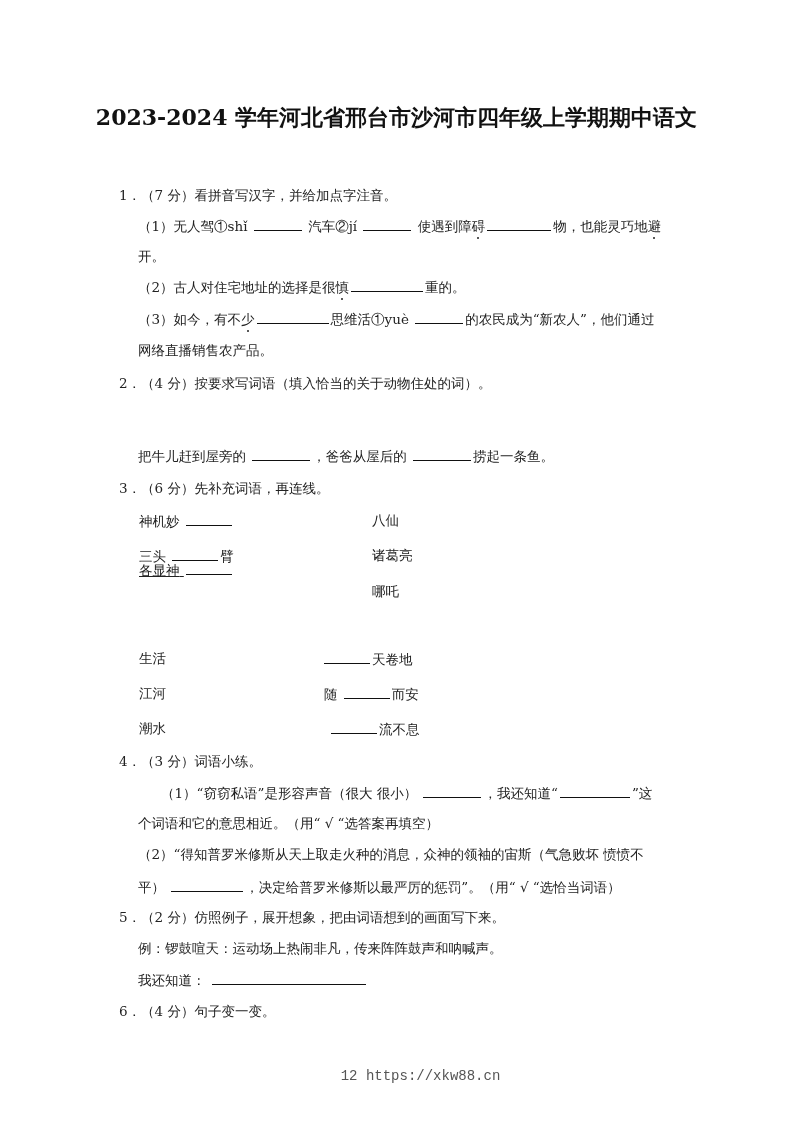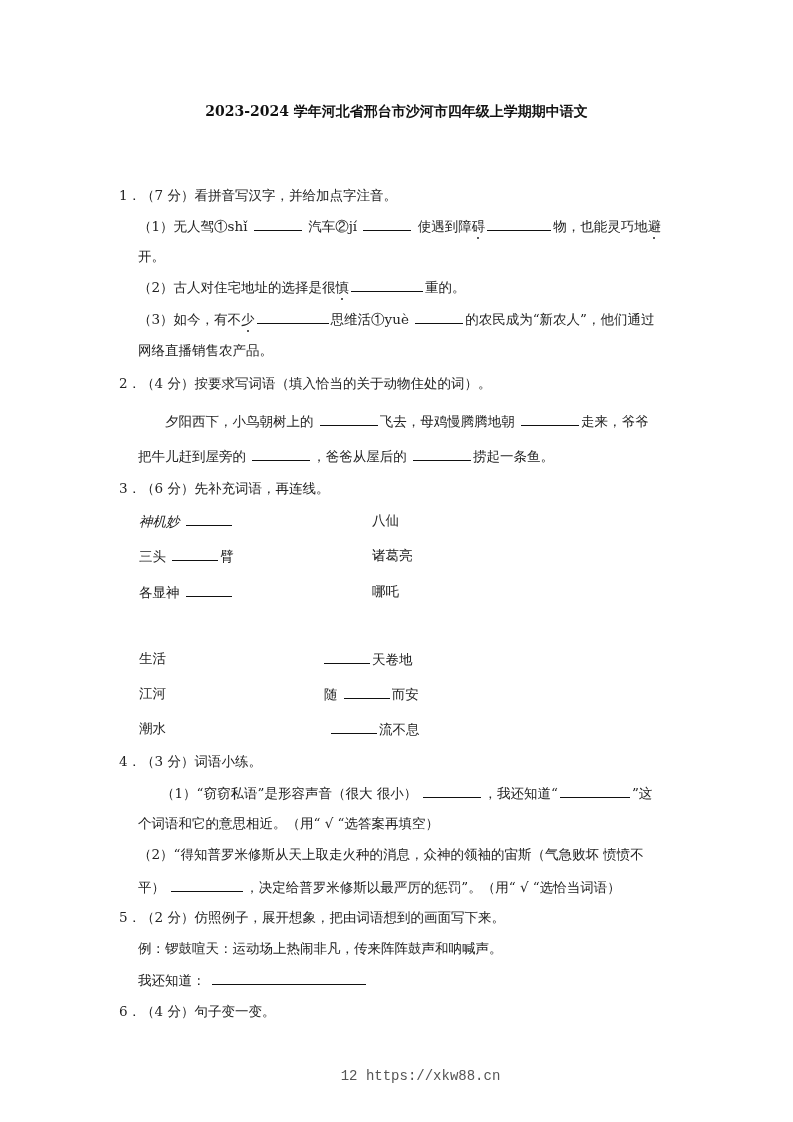--- a/index.html
+++ b/index.html
@@ -4,21 +4,21 @@
   <style>
     html, body { margin: 0; padding: 0; background: #ffffff; }
     body {
       width: 793px; height: 1122px; position: relative; overflow: hidden;
       font-family: "DejaVu Serif", "Liberation Serif", serif;
       color: #1a1a1a;
     }
     .page { position: absolute; left: 0; top: 0; width: 793px; height: 1122px; }
     .title {
       position: absolute; left: 0; width: 793px; text-align: center;
-      font-family: "DejaVu Serif", serif; font-weight: bold; font-size: 14px;
+      font-family: "DejaVu Serif", serif; font-weight: bold; font-size: 22px;
       color: #111; letter-spacing: 0px;
     }
     .line {
       position: absolute; font-size: 13.5px; line-height: 18px; white-space: nowrap;
       color: #222;
     }
     .blank {
       display: inline-block; border-bottom: 1px solid #111; height: 14px;
       vertical-align: baseline; margin: 0 2px;
     }
@@ -55,42 +55,37 @@
     <span>（2）古人对住宅地址的选择是很</span><span class="dot">慎</span><span class="blank" style="width:72px;"></span><span>重的。</span>
   </div>
 
   <div class="line" style="left:138px; top:309px;">
     <span>（3）如今，有不</span><span class="dot">少</span><span class="blank" style="width:72px;"></span><span>思维活①yuè</span>
     <span class="blank" style="width:48px;"></span><span>的农民成为“新农人”，他们通过</span>
   </div>
   <div class="line" style="left:138px; top:341px;">网络直播销售农产品。</div>
 
   <div class="line" style="left:119px; top:374px;text-align:right;">2．（4 分）按要求写词语（填入恰当的关于动物住处的词）。</div>
-  <div class="line" style="left:165px; top:411px;">
-    <span>夕阳西下，小鸟朝树上的</span>
-    <span class="blank" style="width:58px;"></span><span>飞去，母鸡慢腾腾地朝</span>
-    <span class="blank" style="width:58px;"></span><span>走来，爷爷</span>
-  </div>
   <div class="line" style="left:138px; top:446px;">
     <span>把牛儿赶到屋旁的</span>
     <span class="blank" style="width:58px;"></span><span>，爸爸从屋后的</span>
     <span class="blank" style="width:58px;"></span><span>捞起一条鱼。</span>
   </div>
 
   <div class="line" style="left:119px; top:479px;">3．（6 分）先补充词语，再连线。</div>
 
-  <div class="abs" style="left:139px; top:511px;font-style:italic;">
+  <div class="abs" style="left:139px; top:511px;">
     <span>神机妙</span>
     <span class="blank" style="width:46px;"></span>
   </div>
   <div class="abs" style="left:139px; top:546px;">
     <span>三头</span>
     <span class="blank" style="width:46px;"></span><span>臂</span>
   </div>
-  <div class="abs" style="left:139px; top:582px;">
+  <div class="abs" style="left:139px; top:560px;text-decoration:underline;">
     <span>各显神</span>
     <span class="blank" style="width:46px;"></span>
   </div>
 
   <div class="abs" style="left:372px; top:511px;">八仙</div>
   <div class="abs" style="left:372px; top:546px;">诸葛亮</div>
   <div class="abs" style="left:372px; top:582px;">哪吒</div>
 
   <div class="abs" style="left:139px; top:649px;">生活</div>
   <div class="abs" style="left:139px; top:684px;">江河</div>

